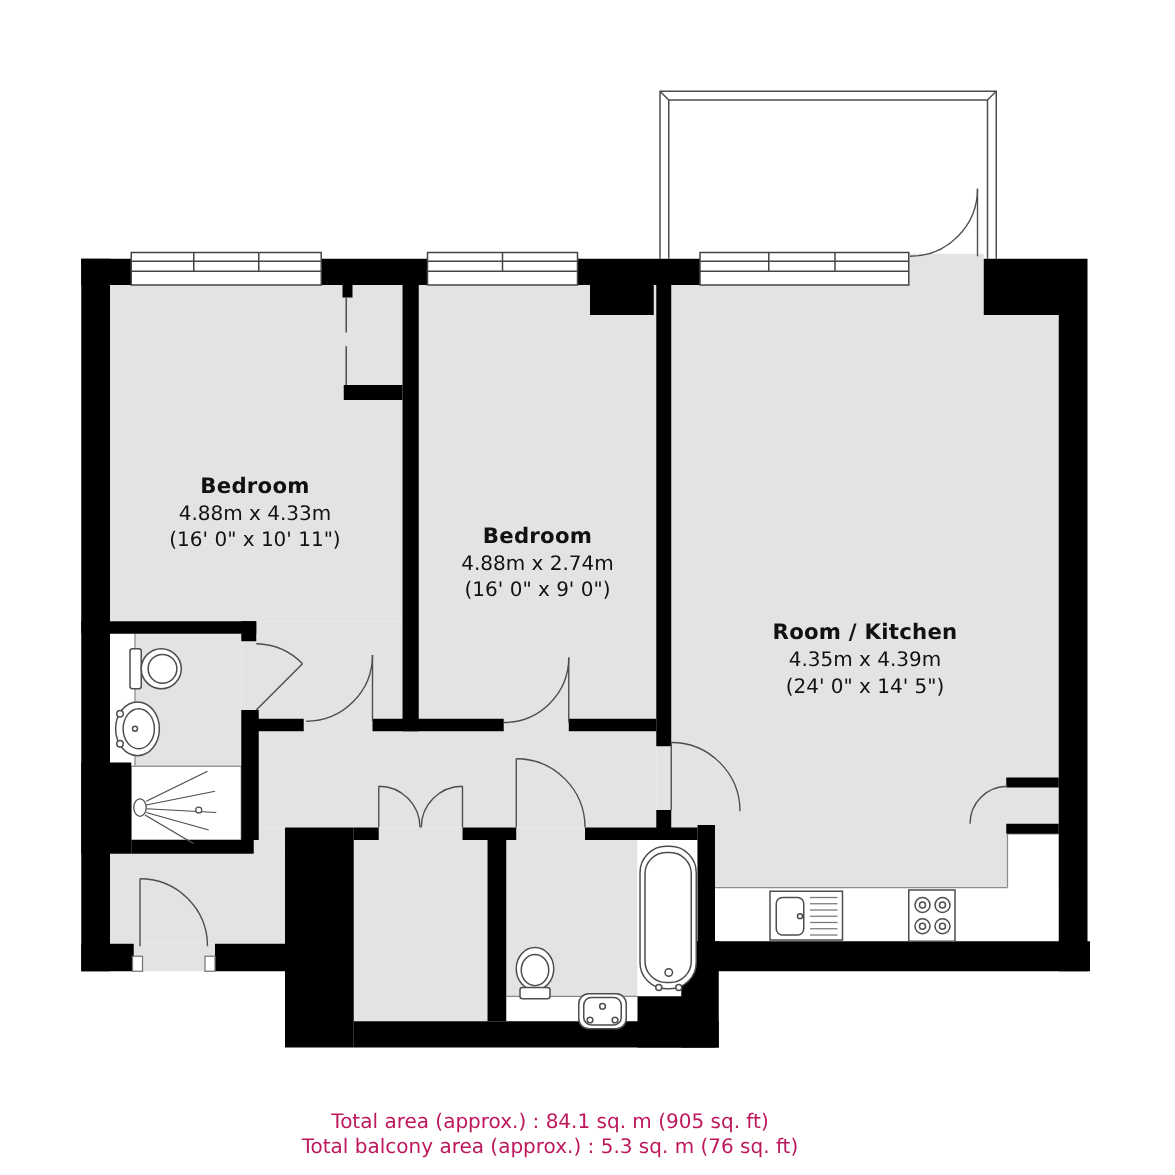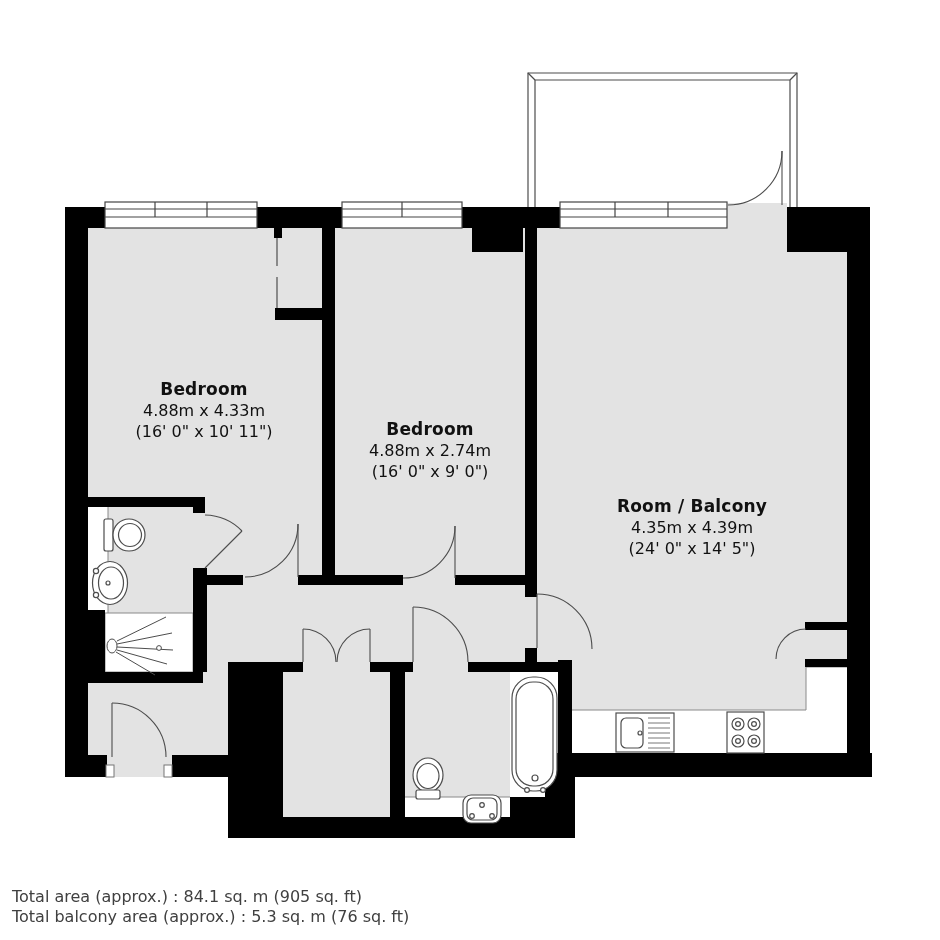--- a/index.html
+++ b/index.html
@@ -2,21 +2,21 @@
 <html><head>
 <meta charset="utf-8">
 <style>
   html,body{margin:0;padding:0;background:#ffffff;}
   body{width:940px;height:940px;font-family:"DejaVu Sans","Liberation Sans",sans-serif;}
   .stage{position:relative;width:940px;height:940px;background:#ffffff;overflow:hidden;}
   .stage svg{position:absolute;left:0;top:0;}
   .room-label{position:absolute;text-align:center;color:#111111;font-size:16px;line-height:21px;pointer-events:none;}
   .room-label .nm{font-weight:bold;font-size:17px;letter-spacing:.2px;margin-top:48px;}
   .balcony-label{position:absolute;text-align:center;color:#111111;font-weight:bold;font-size:17px;pointer-events:none;}
-  .footer{position:absolute;left:12px;top:887px;width:880px;color:#404040;font-size:16px;line-height:20px;}
+  .footer{position:absolute;left:0;top:887px;width:880px;text-align:center;color:#be185d;font-size:16px;line-height:20px;}
 </style>
 </head>
 <body>
 
 <div class="stage">
 
 <svg width="940" height="940" viewBox="0 0 940 940">
 
   <g fill="#e3e3e3">
     <rect x="88" y="228" width="234" height="269"></rect>
@@ -248,21 +248,21 @@
     <div>(16' 0" x 10' 11")</div>
   </div>
 
   <div class="room-label" style="left:320px;top:371px;width:220px;">
     <div class="nm">Bedroom</div>
     <div>4.88m x 2.74m</div>
     <div>(16' 0" x 9' 0")</div>
   </div>
 
   <div class="room-label" style="left:582px;top:448px;width:220px;">
-    <div class="nm">Room / Balcony</div>
+    <div class="nm">Room / Kitchen</div>
     <div>4.35m x 4.39m</div>
     <div>(24' 0" x 14' 5")</div>
   </div>
 
 
   <div class="footer">
     <div>Total area (approx.) : 84.1 sq. m (905 sq. ft)</div>
     <div>Total balcony area (approx.) : 5.3 sq. m (76 sq. ft)</div>
   </div>
 

